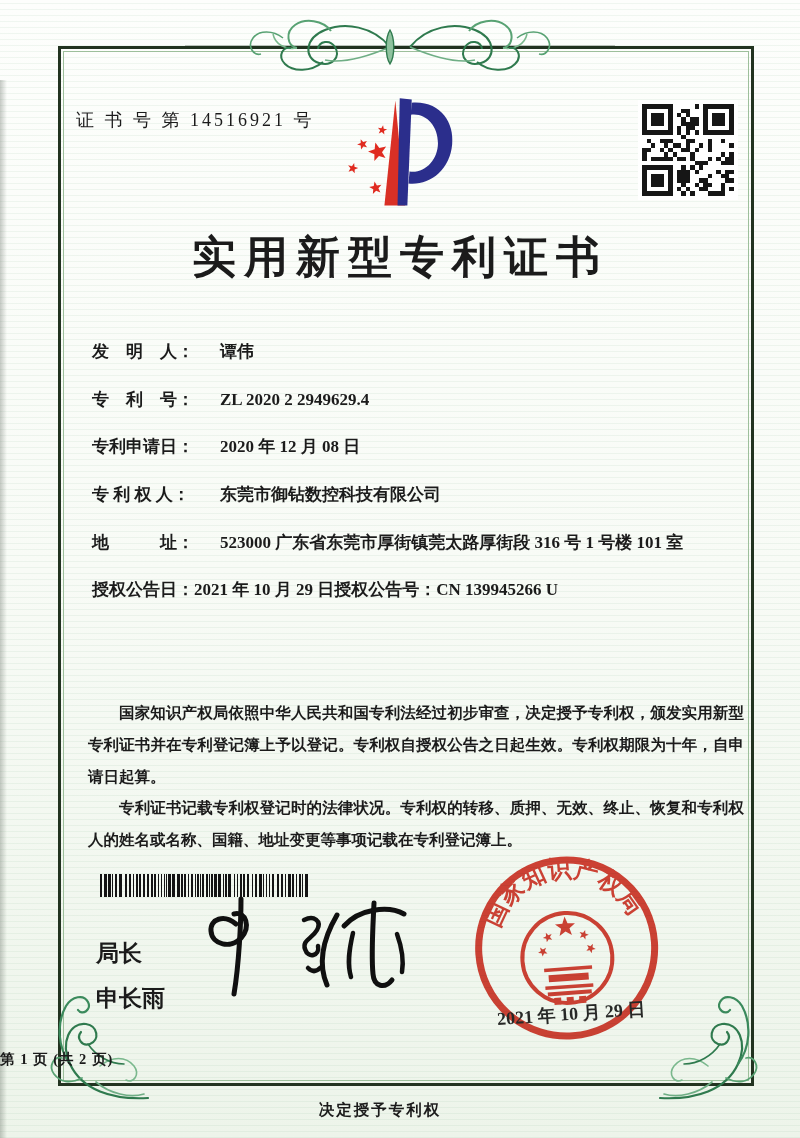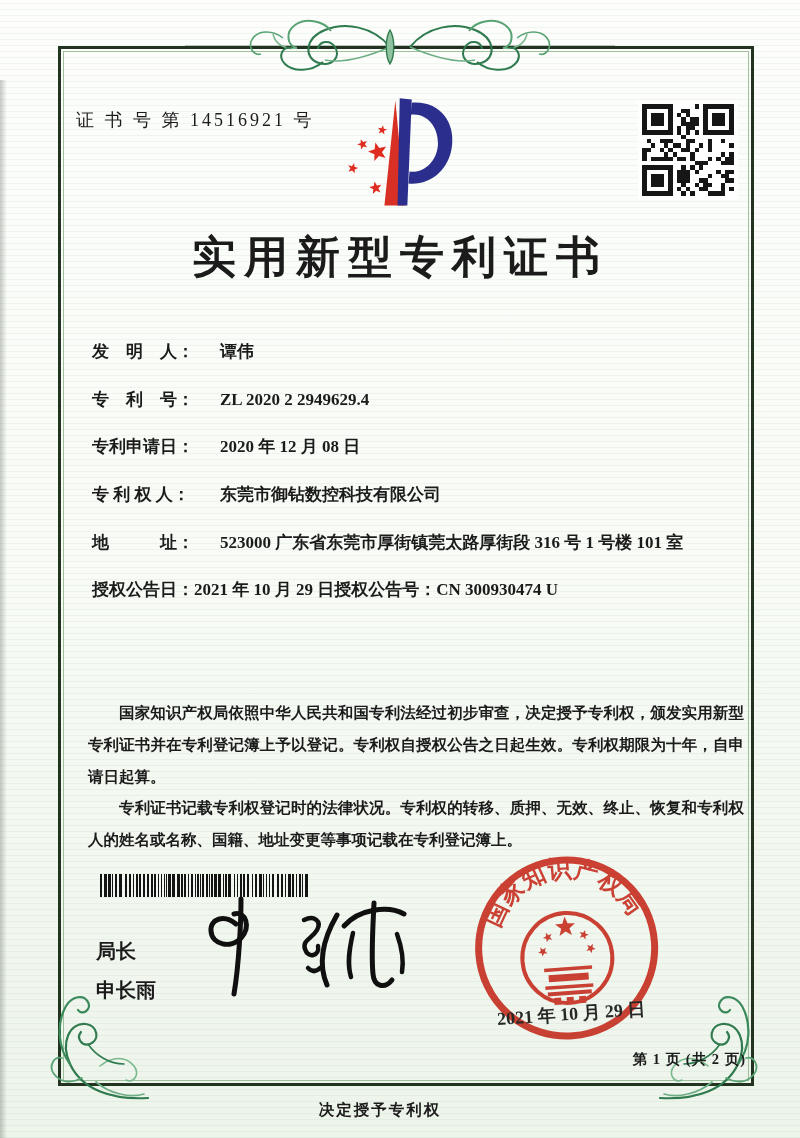--- a/index.html
+++ b/index.html
@@ -40,27 +40,27 @@
   .grant-row{display:flex;margin-top:6px;}
   .grant-pair{display:flex;white-space:nowrap;align-items:center;}
   .grant-pair.right{}
 
   .paragraphs{position:absolute;left:88px;right:56px;top:666px;
     font-size:15.5px;font-weight:600;line-height:2.05;text-align:justify;margin-top:31px;}
   .paragraphs p{margin:0;text-indent:2em;}
 
   .barcode{position:absolute;left:100px;top:874px;}
 
-  .signer{position:absolute;left:96px;top:932px;font-size:20px;font-weight:700;line-height:1.95;}
+  .signer{position:absolute;left:96px;top:932px;font-size:23px;font-weight:700;line-height:1.95;}
   .signature{position:absolute;left:196px;top:892px;}
 
   .seal{position:absolute;left:464px;top:848px;transform:rotate(-4deg);opacity:.95;
     mix-blend-mode:multiply;}
 
-  .page-indicator{position:absolute;left:0;right:54px;top:1050px;text-align:right;
+  .page-indicator{position:absolute;left:0;right:54px;top:1050px;text-align:left;
     font-size:14.5px;font-weight:600;letter-spacing:1px;}
   .back-note{position:absolute;left:0;right:40px;top:1100px;text-align:center;
     font-size:15.5px;font-weight:700;letter-spacing:2px;}
 </style>
 </head>
 <body>
 
 <div class="paper"></div>
 <div class="edge-shadow"></div>
 <div class="frame"></div>
@@ -353,21 +353,21 @@
     <span class="field-label">地　　　址：</span>
     <span class="field-value">523000 广东省东莞市厚街镇莞太路厚街段 316 号 1 号楼 101 室</span>
   </div>
   <div class="grant-row">
     <span class="grant-pair">
       <span>授权公告日：</span>
       <span>2021 年 10 月 29 日</span>
     </span>
     <span class="grant-pair right">
       <span>授权公告号：</span>
-      <span>CN 300930474 U</span>
+      <span>CN 139945266 U</span>
     </span>
   </div>
 </div>
 
 <div class="paragraphs">
   <p>国家知识产权局依照中华人民共和国专利法经过初步审查，决定授予专利权，颁发实用新型专利证书并在专利登记簿上予以登记。专利权自授权公告之日起生效。专利权期限为十年，自申请日起算。</p>
   <p>专利证书记载专利权登记时的法律状况。专利权的转移、质押、无效、终止、恢复和专利权人的姓名或名称、国籍、地址变更等事项记载在专利登记簿上。</p>
 </div>
 
 <svg class="barcode" width="216" height="23" viewBox="0 0 216 23">

